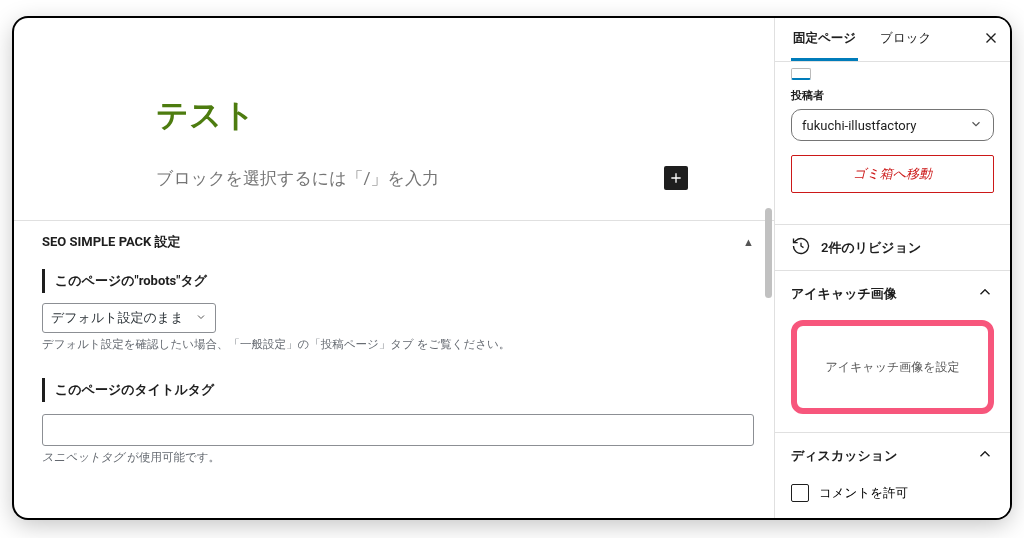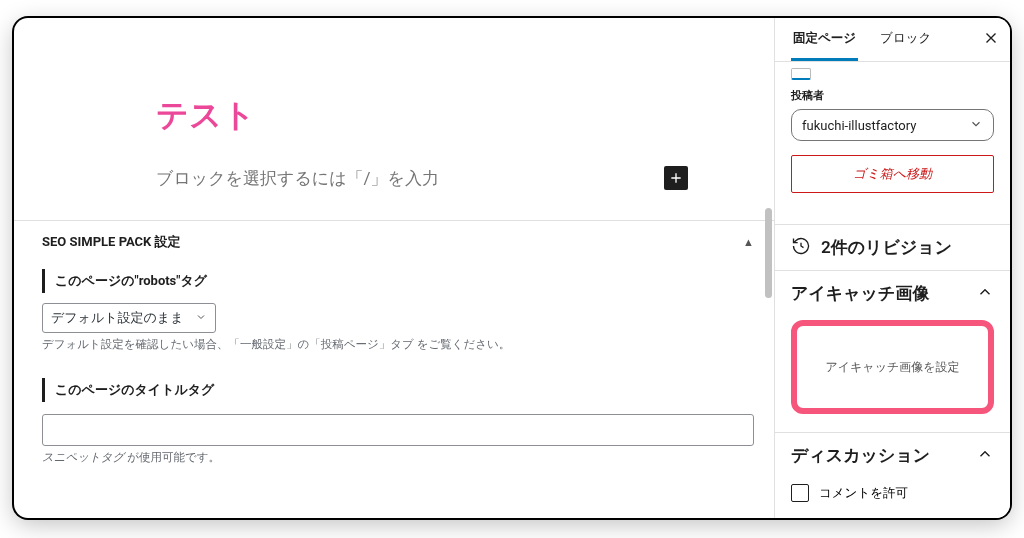--- a/index.html
+++ b/index.html
@@ -1,21 +1,21 @@
 <!DOCTYPE html>
 <html><head>
 <meta charset="utf-8">
 <style>
   * { box-sizing: border-box; margin: 0; padding: 0; font-family: -apple-system, BlinkMacSystemFont, "Segoe UI", Roboto, "Hiragino Kaku Gothic Pro", "Meiryo", sans-serif; }
   body { background: #fff; width: 1024px; height: 538px; overflow: hidden; position: relative; }
   .frame { position: absolute; top: 18px; left: 14px; right: 14px; bottom: 20px; border-radius: 14px; box-shadow: 0 0 0 2px #000, 0 6px 24px rgba(0,0,0,.25); overflow: hidden; display: flex; background:#fff; }
   .main { flex: 1; display:flex; flex-direction:column; position:relative; }
   .content { overflow-y:auto; padding: 36px 0 10px 0; height:100%; }
   .editor { max-width: 660px; margin: 0 auto; padding: 0 36px 0 92px; }
-  .title { font-size: 32px; font-weight: 700; color:#ec4899; margin-top: 40px; margin-bottom: 28px; letter-spacing:.5px;}
+  .title { font-size: 32px; font-weight: 700; color:#4d7c0f; margin-top: 40px; margin-bottom: 28px; letter-spacing:.5px;}
   .block-row { display:flex; align-items:center; justify-content:space-between; margin-bottom: 30px;}
   .placeholder { color:#757575; font-size: 17px; }
   .add-btn { width:24px; height:24px; background:#1e1e1e; color:#fff; display:flex; align-items:center; justify-content:center; border-radius:2px; }
   .add-btn svg { width:16px; height:16px; }
   .panel { border-top:1px solid #e0e0e0; padding: 12px 20px 0 28px; }
   .panel-head { display:flex; justify-content:space-between; align-items:center; margin-bottom:18px;}
   .panel-head h3 { font-size:13px; font-weight:700; color:#1e1e1e; }
   .caret { color:#555; font-size:11px; }
   .field-label { border-left: 3px solid #1e1e1e; padding: 3px 0 3px 10px; font-size:13px; font-weight:700; color:#1e1e1e; margin: 12px 0 10px 0;}
   .select-wrap { width: 174px; height:30px; border:1px solid #8c8f94; border-radius:3px; padding:0 8px; display:flex; align-items:center; justify-content:space-between; font-size:13px; color:#2c3338; background:#fff;}
@@ -27,21 +27,21 @@
   .sidebar { width: 236px; border-left:1px solid #e0e0e0; display:flex; flex-direction:column; background:#fff; }
   .tabs { display:flex; align-items:center; border-bottom:1px solid #e0e0e0; padding: 0 10px 0 16px; height:44px;}
   .tab { font-size:12.5px; font-weight:500; color:#1e1e1e; padding: 0 2px; margin-right:20px; height:100%; display:flex; align-items:center; border-bottom:3px solid transparent;}
   .tab.active { border-bottom-color:#007cba; font-weight:600;}
   .close { margin-left:auto; font-size:18px; font-weight:400; color:#1e1e1e; }
   .sb-body { padding: 6px 16px 10px 16px; overflow-y:auto; flex:1;}
   .tiny-box { width:20px; height:12px; border:1px solid #bbb; border-bottom:2px solid #007cba; border-radius:2px; margin-bottom:8px; }
   .sb-label { font-size:11px; font-weight:600; color:#1e1e1e; margin-bottom:6px; display:block;}
   .sb-select { width:100%; height:32px; border:1px solid #757575; border-radius:10px; padding:0 10px; display:flex; align-items:center; justify-content:space-between; font-size:13px; color:#1e1e1e; margin-bottom:14px;}
   .danger-btn { width:100%; height:38px; border:1px solid #cc1818; color:#cc1818; font-size:13px; font-weight:400; display:flex; align-items:center; justify-content:center; background:#fff; border-radius:2px;font-style:italic;}
-  .sb-row { display:flex; align-items:center; justify-content:space-between; height:46px; padding:11px 16px; border-top:1px solid #e0e0e0; font-size:17px; font-weight:600; color:#1e1e1e;}
+  .sb-row { display:flex; align-items:center; justify-content:space-between; height:46px; padding:11px 16px; border-top:1px solid #e0e0e0; font-size:13px; font-weight:600; color:#1e1e1e;}
   .sb-row.clickable { cursor:pointer; }
   .rev-left { display:flex; align-items:center; gap:10px; }
   .rev-left svg { width:20px; height:20px; }
   .chev svg { width:18px; height:18px; }
   .feat-wrap { padding: 4px 16px 18px 16px; border-top:0; }
   .feat-box { border: 6px solid #f7567c; border-radius:12px; height:94px; display:flex; align-items:center; justify-content:center; color:#555; font-size:12px; background:#fff;}
   .check-row { display:flex; align-items:flex-end; gap:10px; padding: 6px 16px 16px 16px; font-size:12.5px; color:#000000;}
   .checkbox { width:18px; height:18px; border:1.5px solid #1e1e1e; border-radius:2px; background:#fff;}
 </style>
 </head>

